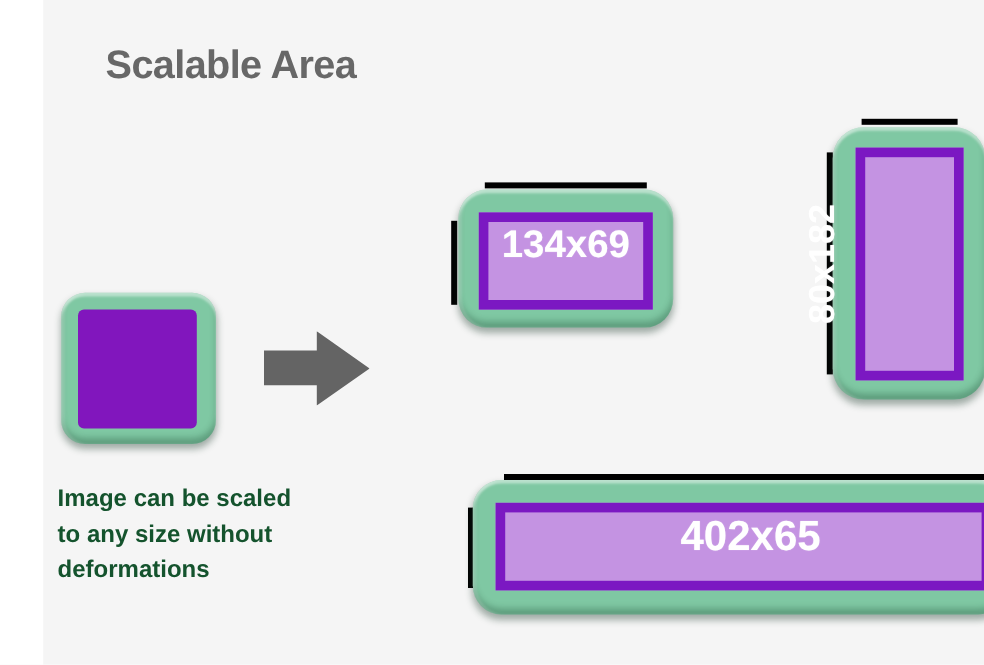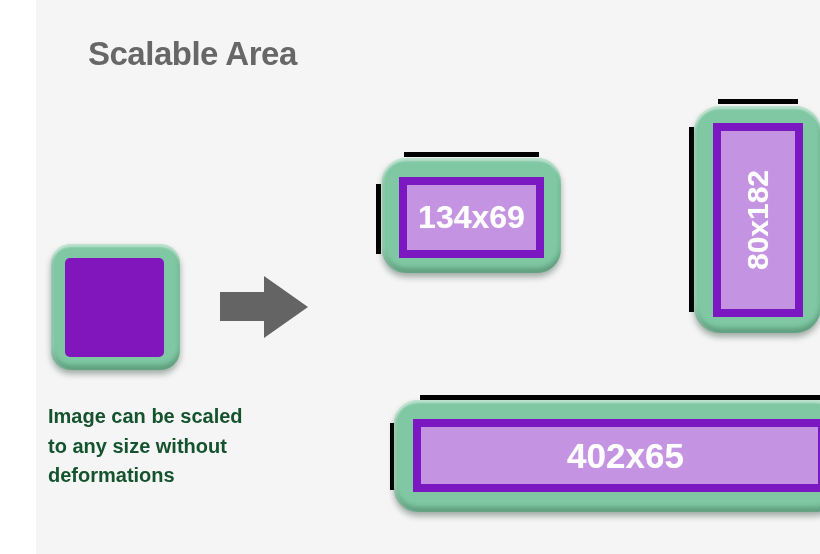--- a/index.html
+++ b/index.html
@@ -43,21 +43,20 @@
       inset 0 -5px 5px rgba(20,60,40,0.30),
       0 4px 6px rgba(30,60,45,0.40);
   }
 
   
   .purple-frame {
     box-sizing: border-box;
     border: 8px solid #7b18c2;
     background: #c493e2;
     display: flex;
-    align-items: center;
     justify-content: center;
   }
   .size-label {
     color: #ffffff;
     font-weight: 700;
     white-space: nowrap;
     text-shadow: 0 0 1px rgba(255,255,255,0.5);
   }
   .rot-270 { transform: rotate(-90deg); }
 

